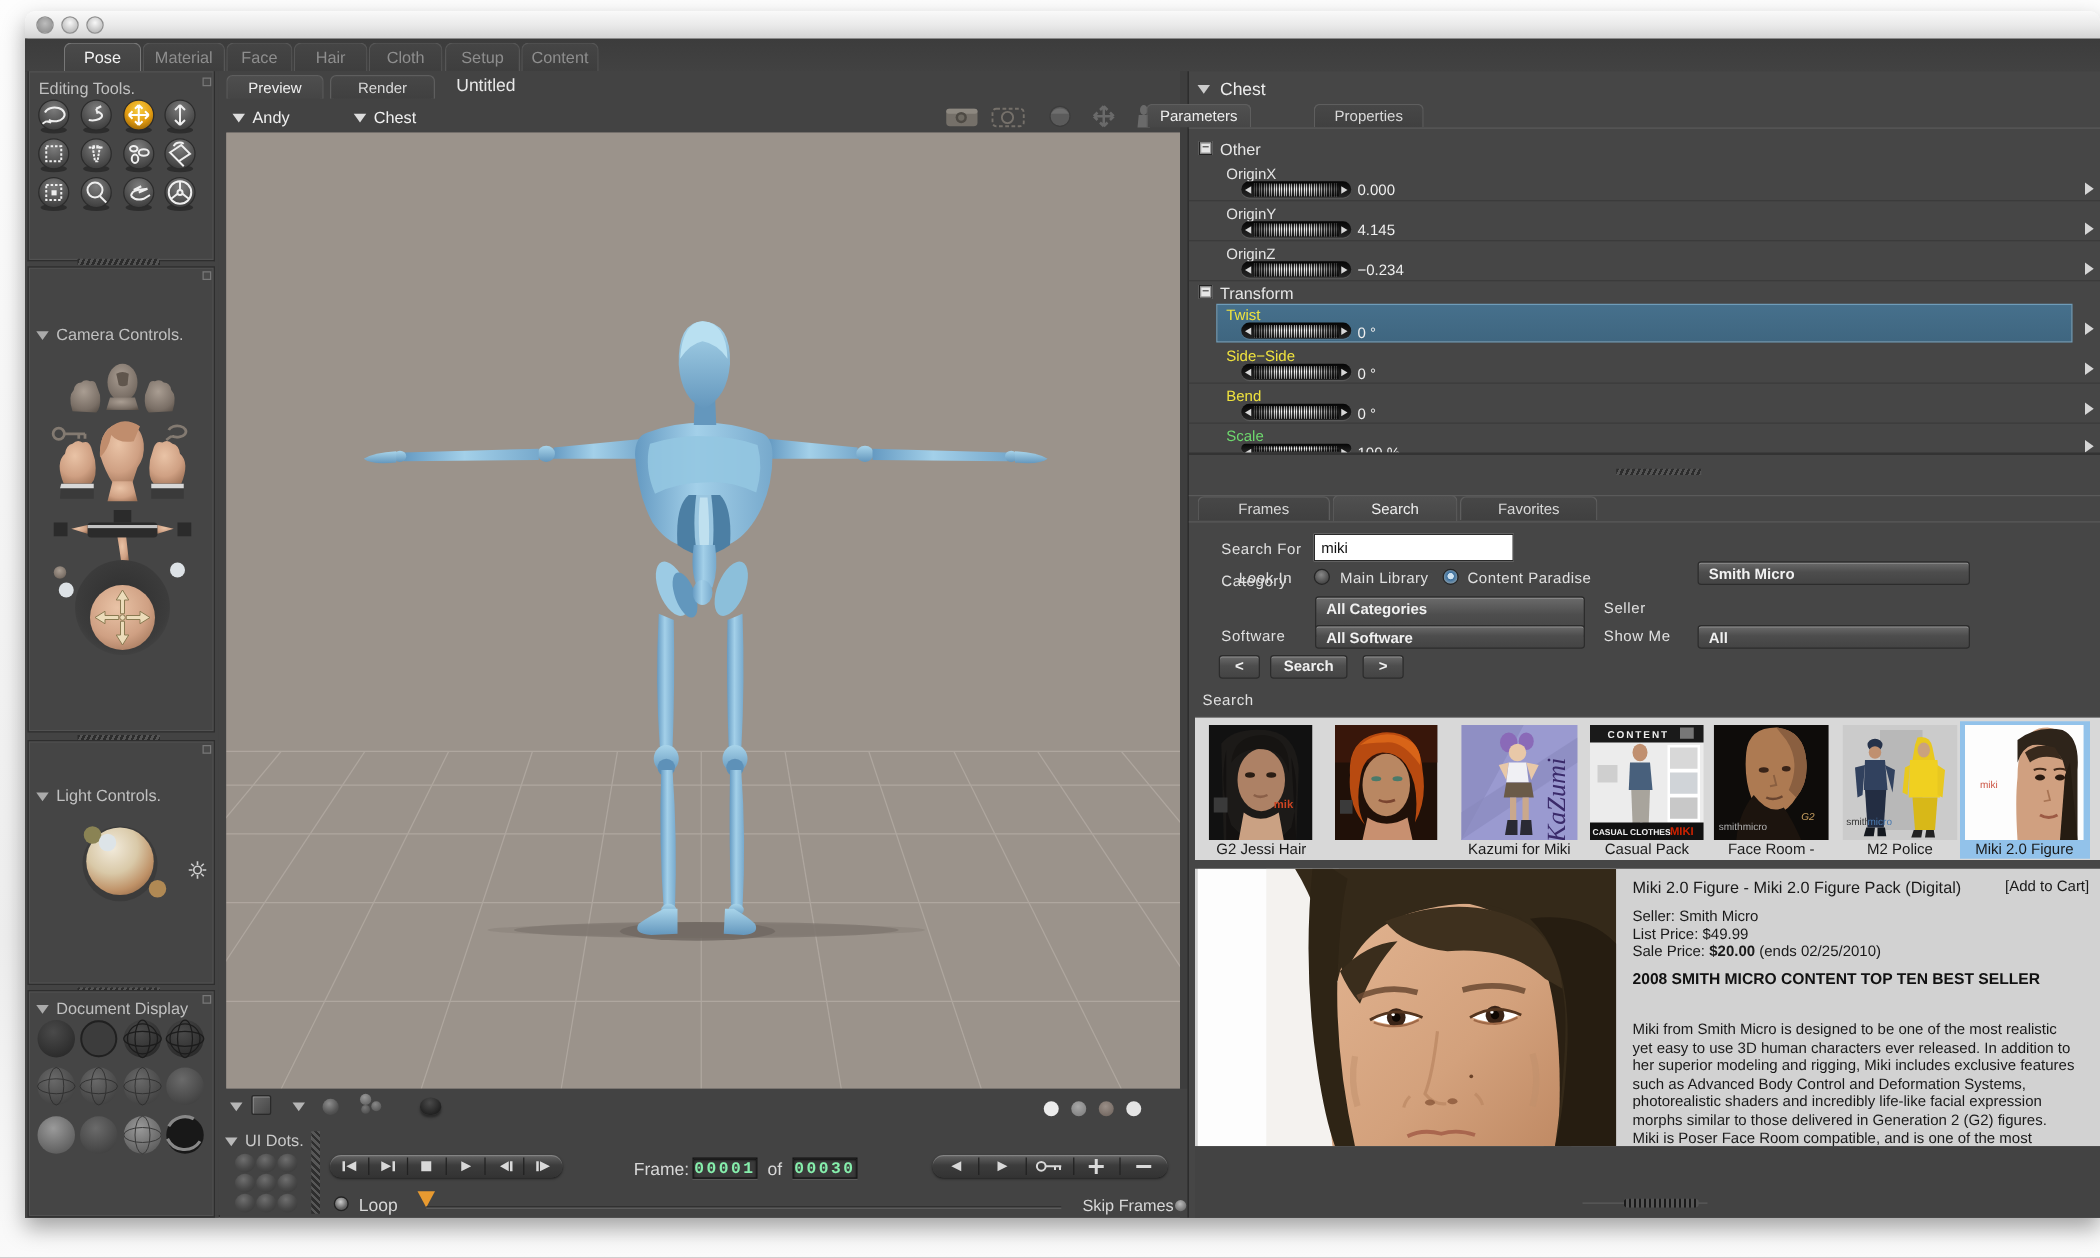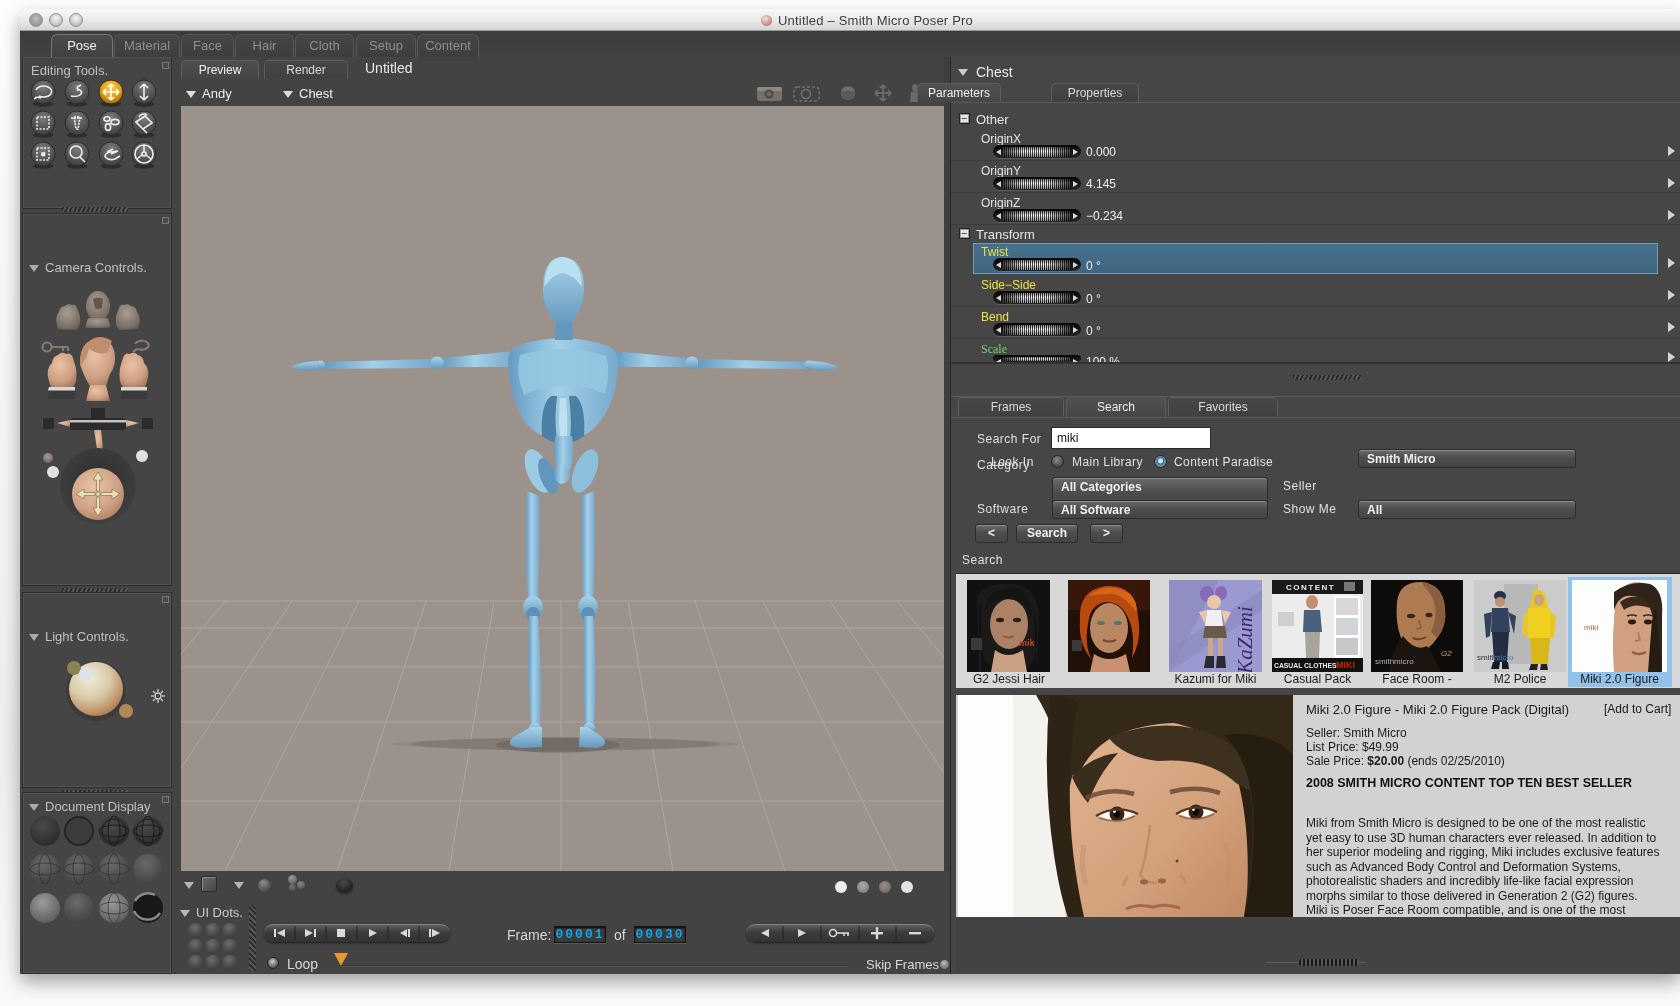--- a/index.html
+++ b/index.html
@@ -31,30 +31,29 @@
 .dial .ra{right:3px;border-left:5px solid #d8d8d8;}
 .plabel{position:absolute;font-size:12px;color:#e3e3e3;}
 .pval{position:absolute;font-size:12px;color:#efefef;}
 .rarrow{position:absolute;width:0;height:0;border-top:5px solid transparent;border-bottom:5px solid transparent;border-left:7px solid #d5d5d5;}
 .stab{position:absolute;height:19px;border:1px solid #5e5e5e;border-bottom:none;border-radius:5px 5px 0 0;background:linear-gradient(180deg,#474747,#404040);color:#d9d9d9;font-size:12px;text-align:center;line-height:18px;}
 .gbtn{position:absolute;background:linear-gradient(180deg,#6b6b6b,#4d4d4d 45%,#444);border:1px solid #2c2c2c;border-radius:3px;box-shadow:inset 0 1px 0 rgba(255,255,255,.25);color:#f0f0f0;font-size:12px;font-weight:bold;}
 
 #viewport{position:absolute;left:181px;top:106px;width:763px;height:765px;background:#9b938b;}#vpdivider{position:absolute;left:944px;top:57px;width:6px;height:917px;background:#3e3e3e;}
 
 #timeline{position:absolute;left:176px;top:900px;width:784px;height:74px;background:#434343;}
-.digit{position:absolute;height:17px;background:#3a3a3a;border:1px solid #141414;box-shadow:inset 0 1px 2px rgba(0,0,0,.8),0 1px 0 rgba(255,255,255,.12);color:#0ea5e9;font-family:"Liberation Mono",monospace;font-weight:bold;font-size:13px;letter-spacing:2px;text-align:center;line-height:15px;}
+.digit{position:absolute;height:17px;background:#3a3a3a;border:1px solid #141414;box-shadow:inset 0 1px 2px rgba(0,0,0,.8),0 1px 0 rgba(255,255,255,.12);color:#86efac;font-family:"Liberation Mono",monospace;font-weight:bold;font-size:13px;letter-spacing:2px;text-align:center;line-height:15px;}
 </style></head>
 <body>
 <div id="win"></div>
 <div id="titlebarwrap">
  <div id="titlebar" class="abs" style="left:20px;top:9px;width:1660px;">
   <div class="tl" style="left:9px;background:radial-gradient(circle at 50% 40%,#bdbdbd,#9f9f9f 55%,#8a8a8a);"></div>
   <div class="tl" style="left:29px;"></div>
   <div class="tl" style="left:49px;"></div>
-  <div id="ttext" style="padding-left:34px;"><span style="display:inline-block;width:11px;height:11px;border-radius:50%;background:radial-gradient(circle at 40% 35%,#f0e2e0,#c98 55%,#965);vertical-align:-1px;margin-right:6px;"></span>Untitled – Smith Micro Poser Pro</div>
  </div>
 </div>
 <div id="appbodywrap">
     <div class="abs" style="left:20px;top:31px;width:1660px;height:943px;background:#434343;"></div>
     <div class="abs" style="left:20px;top:31px;width:2px;height:943px;background:#303030;"></div>
     <div class="abs" style="left:20px;top:972px;width:1660px;height:2px;background:#2e2e2e;"></div>
   </div>
 <div id="tabbar">
  <div class="mtab on" style="left:31px;width:62px;">Pose</div>
  <div class="mtab" style="left:94px;width:66px;">Material</div>
@@ -555,21 +554,21 @@
  <div class="pval" style="left:1086px;top:292px;">0 °</div>
  <div class="rarrow" style="left:1668px;top:290px;"></div>
  <div class="plabel" style="left:981px;top:310px;color:#efe23e;">Bend</div>
  <div class="dial" style="left:993px;top:323px;">
       <div class="la"></div>
       <div class="bar"></div>
       <div class="ra"></div>
     </div>
  <div class="pval" style="left:1086px;top:324px;">0 °</div>
  <div class="rarrow" style="left:1668px;top:322px;"></div>
- <div class="plabel" style="left:981px;top:342px;color:#6ed86e;font-family:Liberation Serif, serif;">Scale</div>
+ <div class="plabel" style="left:981px;top:342px;color:#6ed86e;">Scale</div>
  <div class="dial" style="left:993px;top:355px;height:7px;overflow:hidden;">
       <div class="la"></div>
       <div class="bar"></div>
       <div class="ra"></div>
     </div>
  <div class="pval" style="left:1086px;top:355px;height:7px;overflow:hidden;">100 %</div>
  <div class="rarrow" style="left:1668px;top:352px;"></div>
  <div class="abs" style="left:951px;top:362px;width:729px;height:2px;background:#333;"></div>
  <div class="hatch" style="left:1293px;top:375px;width:68px;"></div>
 </div>

